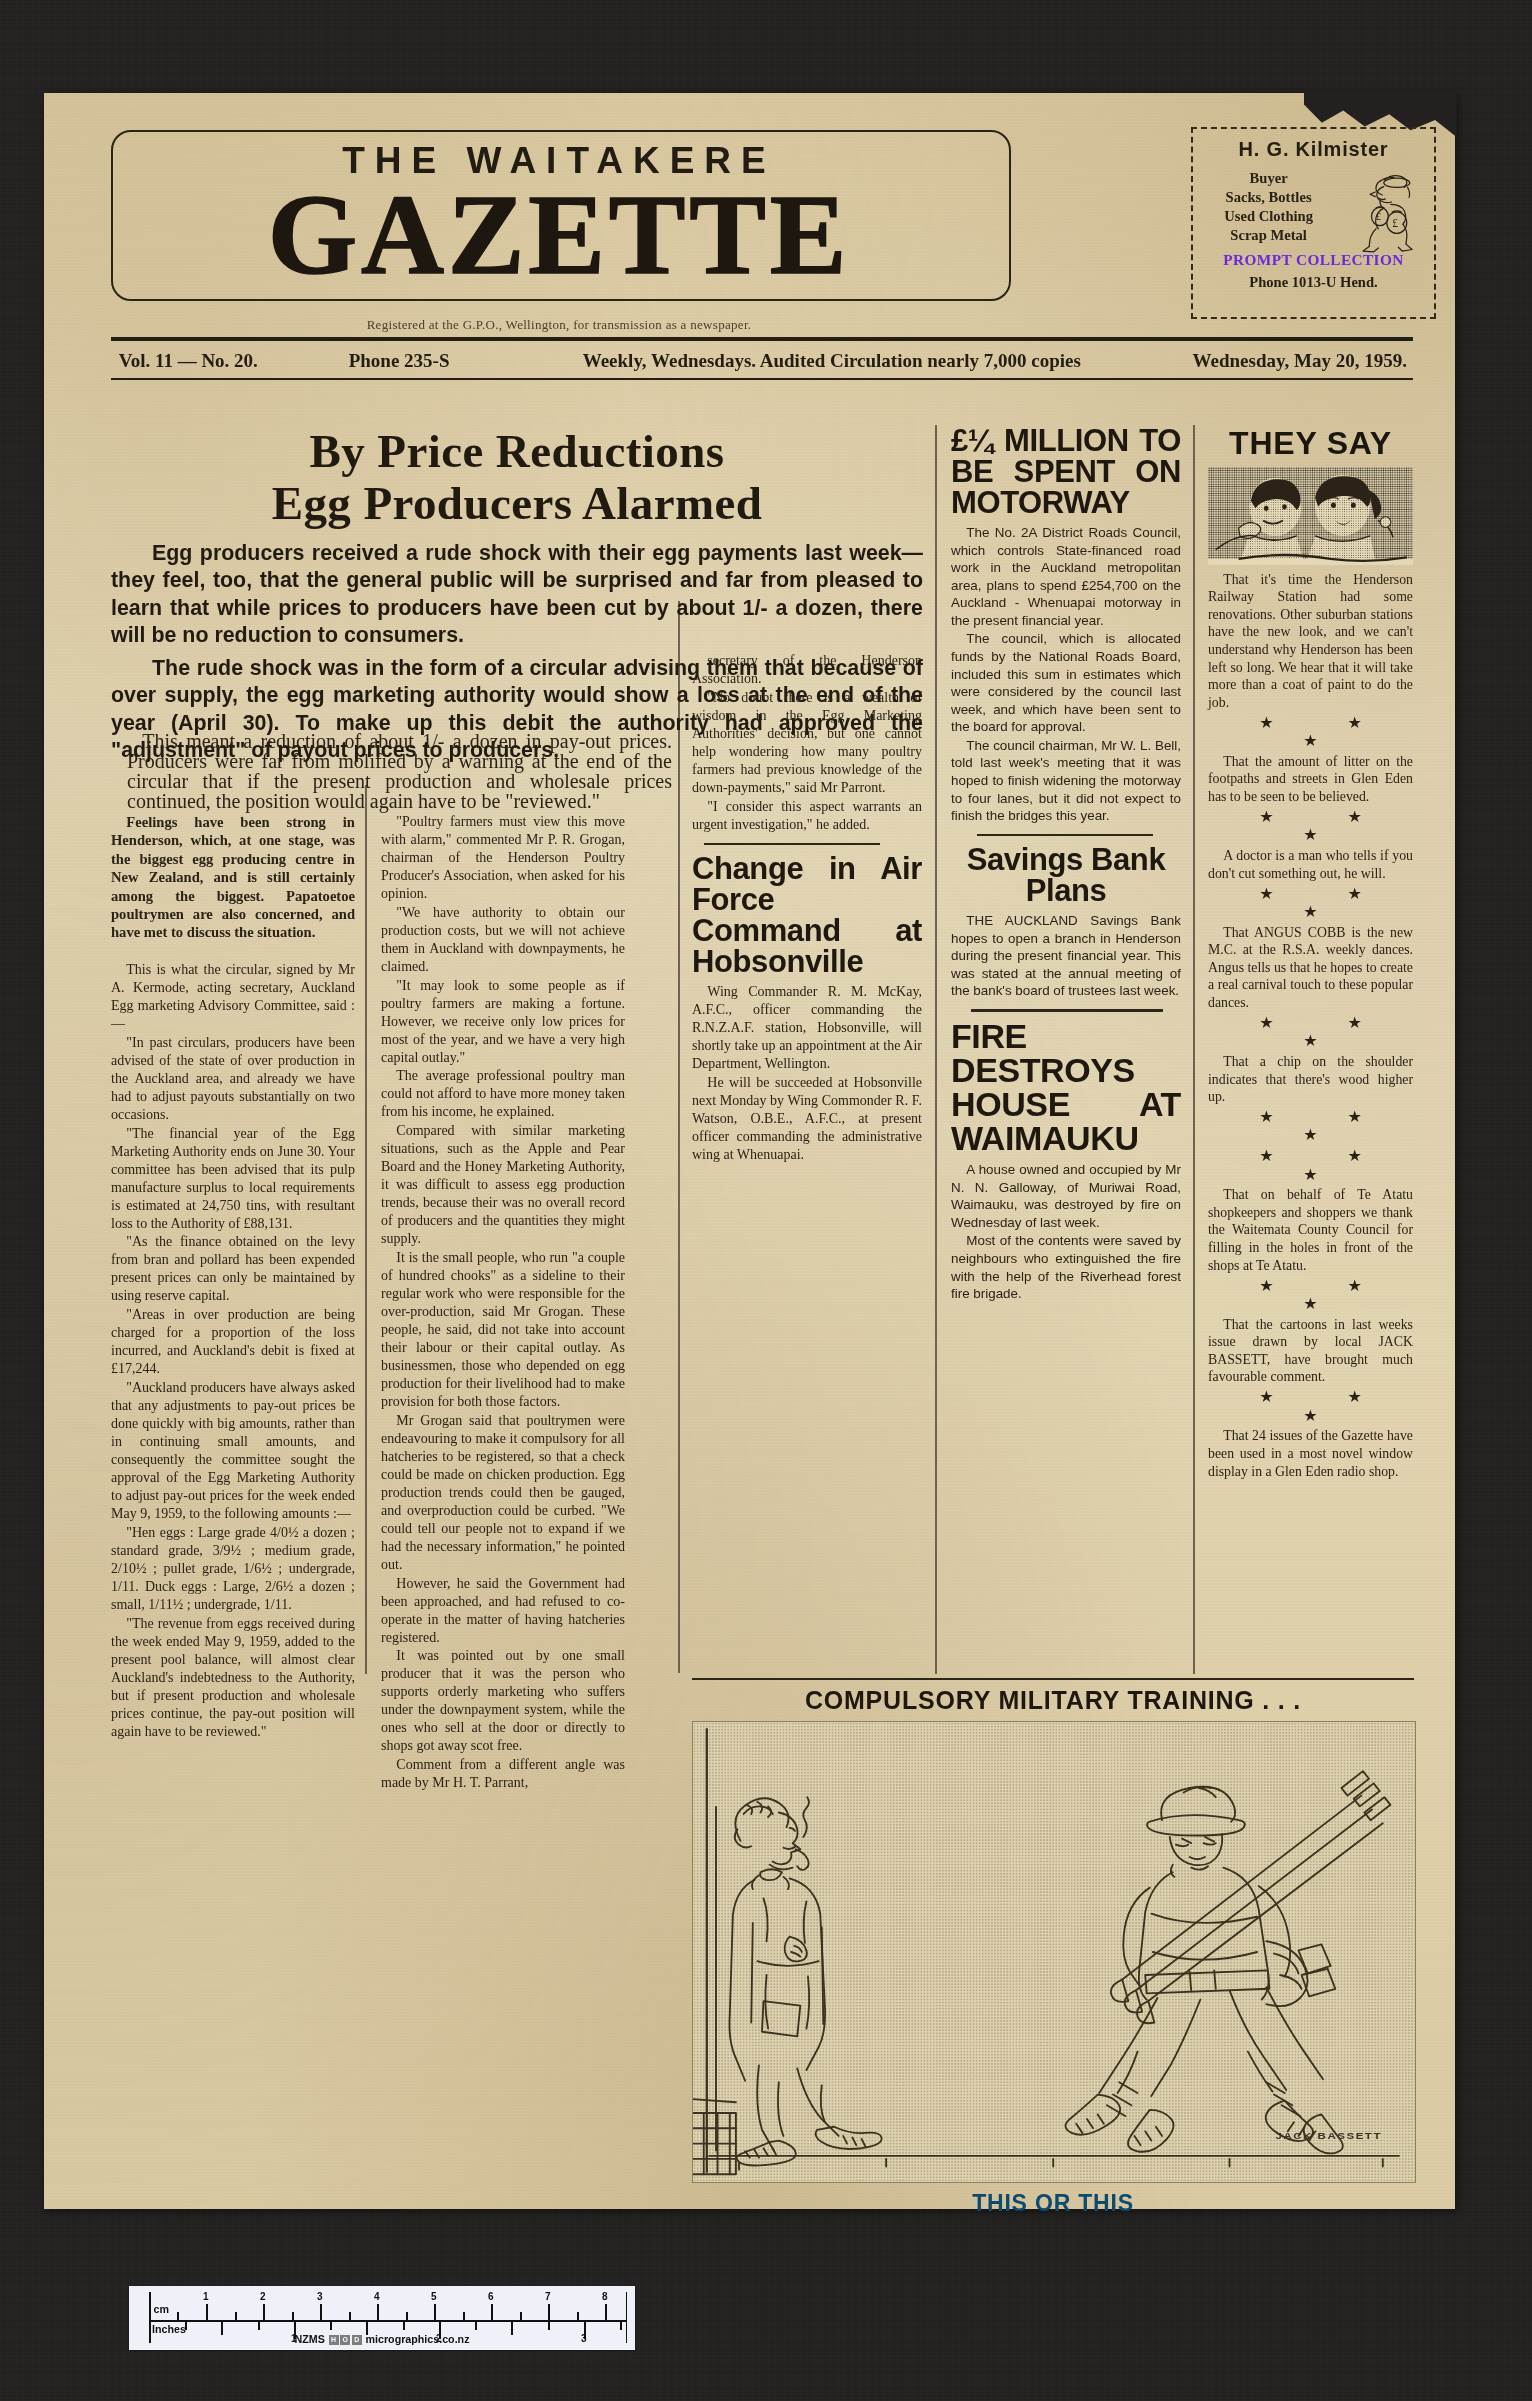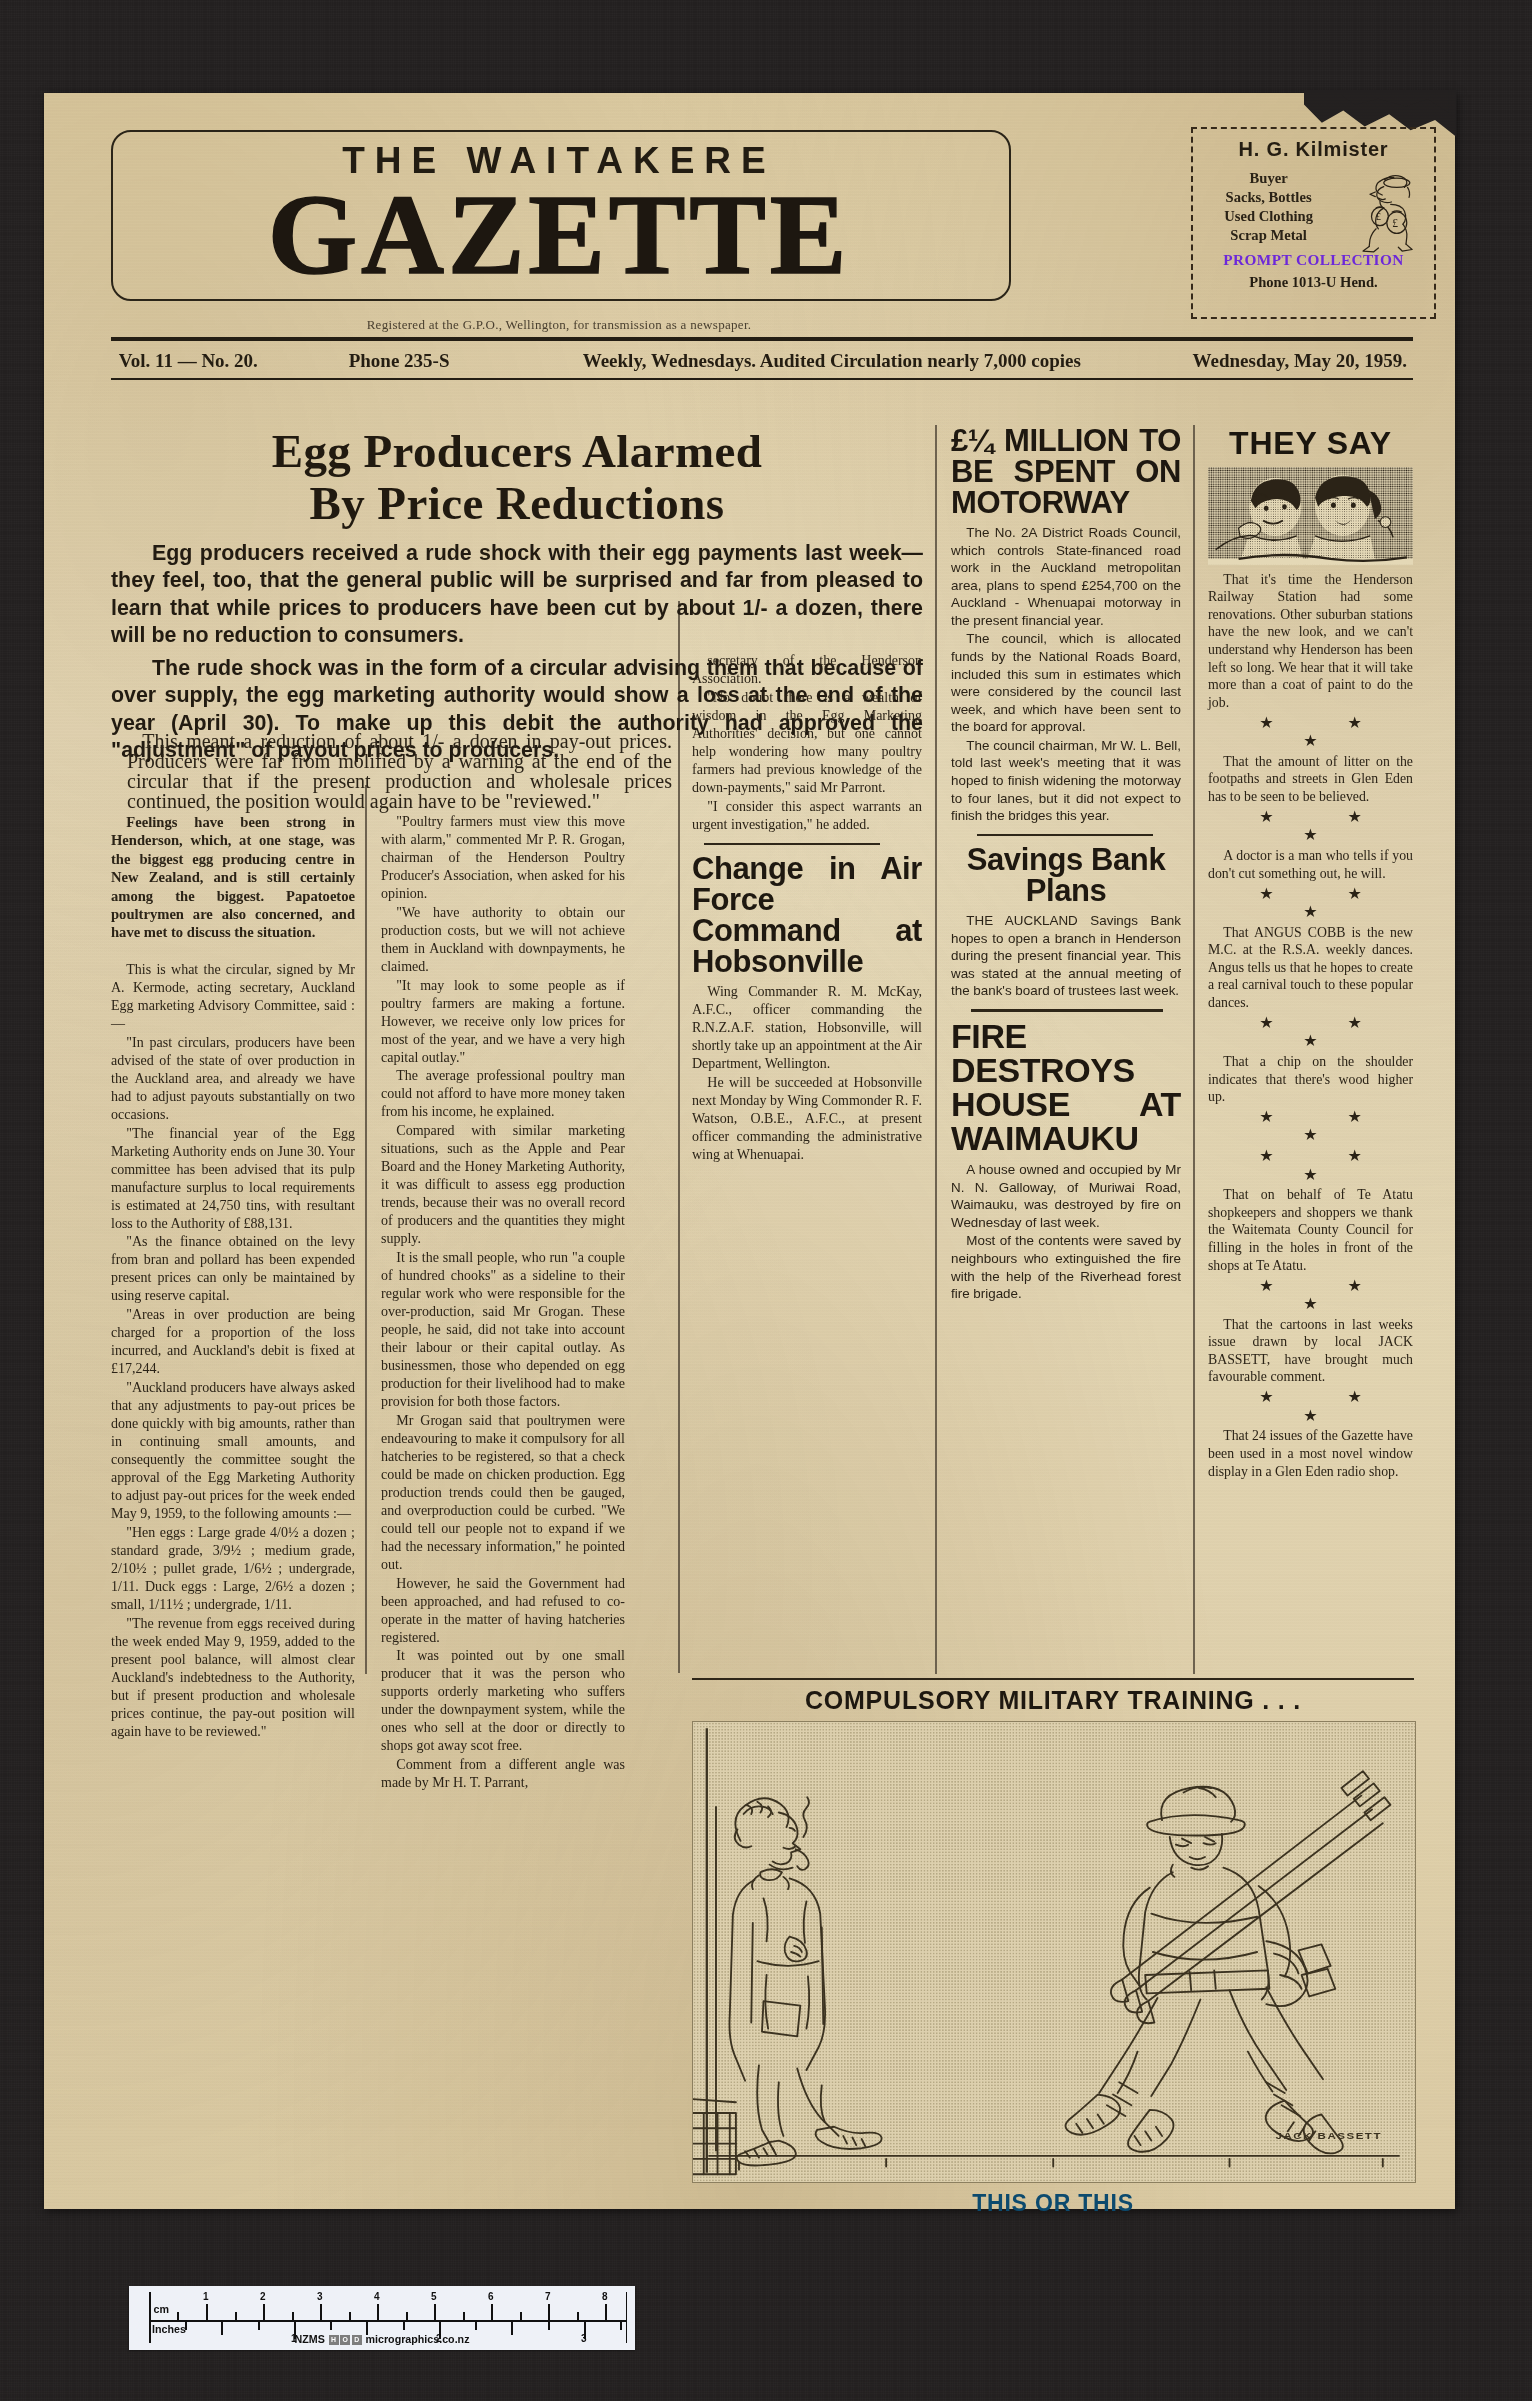--- a/index.html
+++ b/index.html
@@ -244,22 +244,22 @@
     </div>
 
     <div class="content">
 
       <div class="vrule" style="left:824px;top:0;height:1249px;"></div>
       <div class="vrule" style="left:1082px;top:0;height:1249px;"></div>
       <div class="vrule" style="left:254px;top:360px;height:889px;"></div>
       <div class="vrule" style="left:567px;top:176px;height:1072px;"></div>
 
       <div style="position:absolute;left:0;top:0;width:812px;">
+        <div class="lead-head">By Price Reductions</div>
         <div class="lead-head">Egg Producers Alarmed</div>
-        <div class="lead-head">By Price Reductions</div>
         <div class="lead-intro">Egg producers received a rude shock with their egg payments last week—they feel, too, that the general public will be surprised and far from pleased to learn that while prices to producers have been cut by about 1/- a dozen, there will be no reduction to consumers.</div>
         <div class="lead-intro p2">The rude shock was in the form of a circular advising them that because of over supply, the egg marketing authority would show a loss at the end of the year (April 30). To make up this debit the authority had approved the "adjustment" of payout prices to producers.</div>
       </div>
 
       <div class="col" style="position:absolute;left:16px;top:306px;width:545px;font-size:20px;line-height:20px;">
         <p>This meant a reduction of about 1/- a dozen in pay-out prices.  Producers were far from molified by a warning at the end of the circular that if the present production and wholesale prices continued, the position would again have to be "reviewed."</p>
       </div>
 
       <div class="col bold" style="position:absolute;left:0;top:388px;width:244px;">
         <p>Feelings have been strong in Henderson, which, at one stage, was the biggest egg producing centre in New Zealand, and is still certainly among the biggest.  Papatoetoe poultrymen are also concerned, and have met to discuss the situation.</p>

